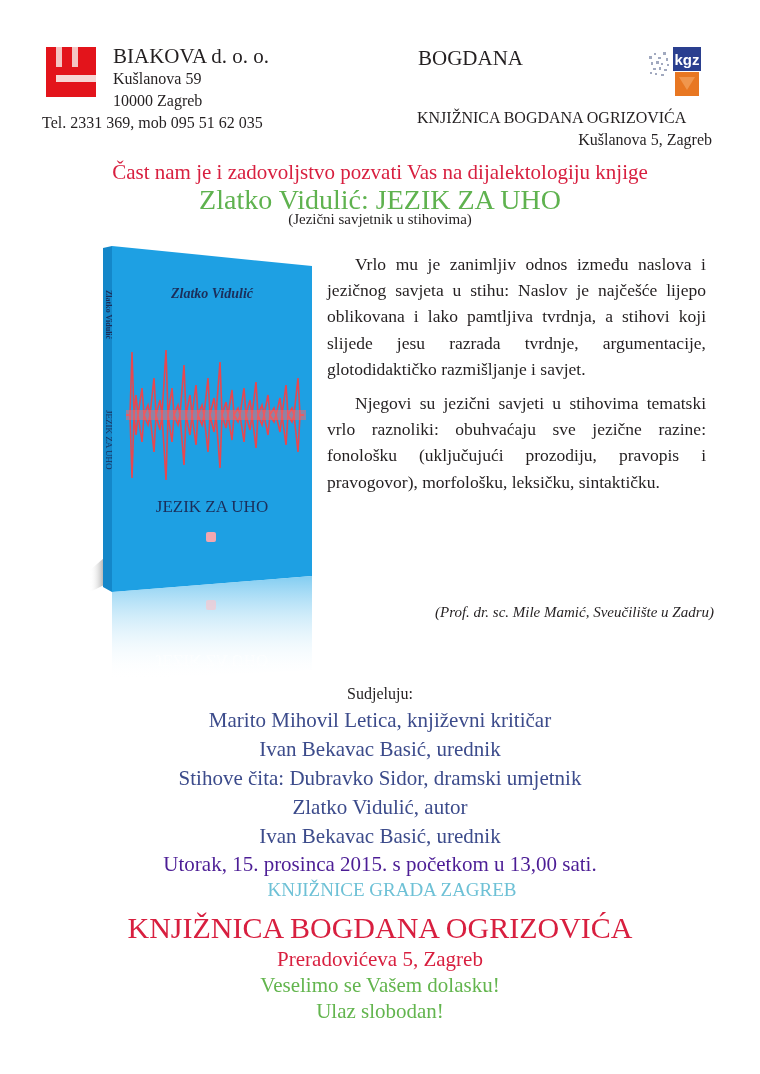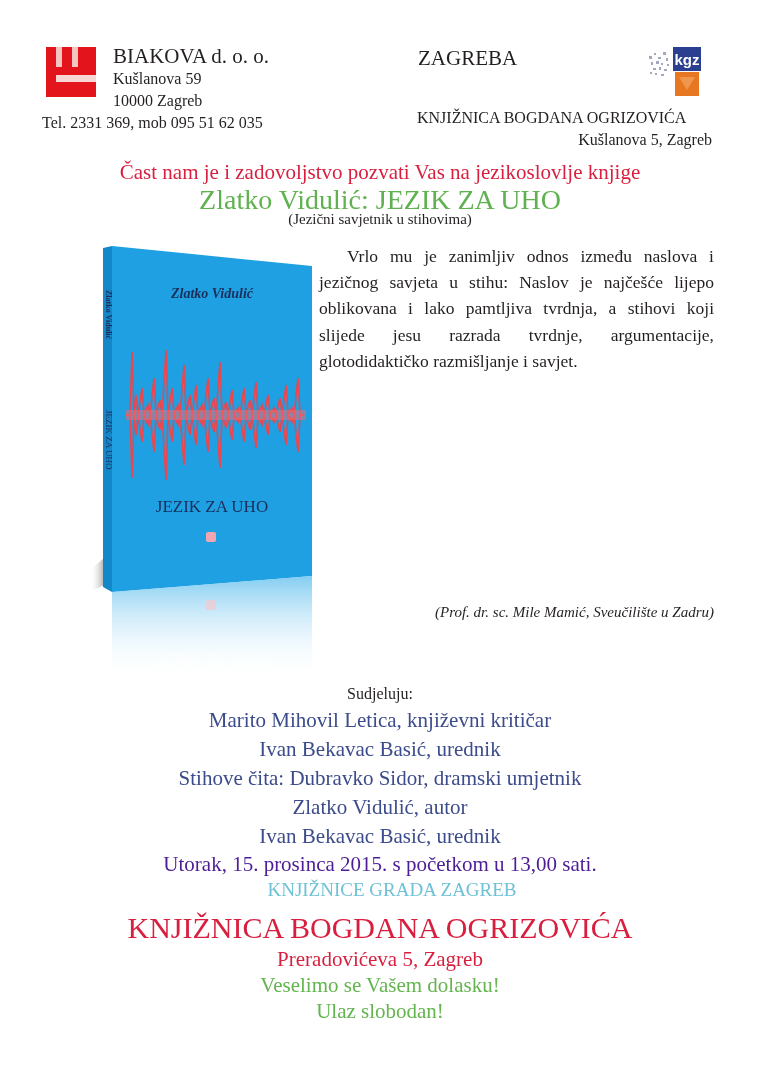--- a/index.html
+++ b/index.html
@@ -25,21 +25,21 @@
   .center { left:0; width:760px; text-align:center; }
   .invite { top:160px; font-size:21px; line-height:24px; color:#d81f3f; }
   .book-title { top:183px; font-size:28px; line-height:34px; color:#5fb24f; }
   .subtitle { top:210px; font-size:15px; line-height:18px; }
 
   
   .book { left:90px; top:240px; width:240px; height:440px; }
 
   
   .quote { left:319px; top:243px; width:395px; font-size:17.5px; line-height:26.2px; text-align:justify; }
-  .quote p { margin:0; text-indent:28px; }
+  .quote p { margin:8px; text-indent:28px; }
   .quote-attr { right:46px; top:602px; font-size:15px; font-style:italic; line-height:20px; }
 
   
   .participants-label { top:684px; font-size:16px; line-height:20px; }
   .participant { font-size:21px; line-height:27px; color:#3c4b8b; }
   .date-line { top:851px; font-size:21px; line-height:26px; color:#4c1d95; }
   .org { top:878px; font-size:19px; line-height:24px; color:#6ec1d6;margin-left:12px; }
   .branch { top:910px; font-size:30px; line-height:36px; color:#d81f3f; }
   .address { top:946px; font-size:21px; line-height:26px; color:#d81f3f; }
   .welcome { top:972px; font-size:21px; line-height:26px; color:#63b54e; }
@@ -52,21 +52,21 @@
   <div class="notch1"></div>
     <div class="notch2"></div>
     <div class="bar"></div>
 </div>
 <div class="abs pub-name">BIAKOVA d. o. o.</div>
 <div class="abs pub-line" style="top:69px">Kušlanova 59</div>
 <div class="abs pub-line" style="top:91px">10000 Zagreb</div>
 <div class="abs pub-phone">Tel. 2331 369, mob 095 51 62 035</div>
 
 <div class="abs lib-title">
-  <div>ZAGREBA</div>
+  <div>BOGDANA</div>
 </div>
 <div class="abs kgz-logo">
   <svg width="58" height="56" viewBox="0 0 58 56">
     <g fill="#8a94b0" opacity="0.8">
       <rect x="2" y="12" width="3" height="3"></rect>
         <rect x="7" y="9" width="2" height="2"></rect>
         <rect x="11" y="13" width="3" height="2"></rect>
       <rect x="4" y="18" width="2" height="3"></rect>
         <rect x="9" y="17" width="3" height="3"></rect>
         <rect x="14" y="19" width="2" height="2"></rect>
@@ -82,21 +82,21 @@
     </g>
     <rect x="26" y="3" width="28" height="24" fill="#2a3f8f"></rect>
     <text x="40" y="21" font-size="15" fill="#ffffff" text-anchor="middle" font-family="Liberation Sans, sans-serif" font-weight="bold">kgz</text>
     <rect x="28" y="28" width="24" height="24" fill="#e87722"></rect>
     <path d="M32 33 L48 33 L40 46 Z" fill="#f4a460" opacity="0.7"></path>
   </svg>
 </div>
 <div class="abs lib-branch">KNJIŽNICA BOGDANA OGRIZOVIĆA</div>
 <div class="abs lib-addr">Kušlanova 5, Zagreb</div>
 
-<div class="abs center invite">Čast nam je i zadovoljstvo pozvati Vas na jezikoslovlje knjige</div>
+<div class="abs center invite">Čast nam je i zadovoljstvo pozvati Vas na dijalektologiju knjige</div>
 <div class="abs center book-title">Zlatko Vidulić: JEZIK ZA UHO</div>
 <div class="abs center subtitle">(Jezični savjetnik u stihovima)</div>
 
 <div class="abs book">
   <svg width="240" height="440" viewBox="0 0 240 440">
     <defs>
       <linearGradient id="refl" x1="0" y1="0" x2="0" y2="1">
         <stop offset="0" stop-color="#6cc4ef" stop-opacity="0.85"></stop>
         <stop offset="1" stop-color="#ffffff" stop-opacity="0"></stop>
       </linearGradient>
@@ -128,20 +128,21 @@
     <rect x="116" y="292" width="10" height="10" rx="2" fill="#f2a7b0"></rect>
 
     <polygon points="22,352 222,336 222,430 22,440" fill="url(#refl)"></polygon>
     <rect x="116" y="360" width="10" height="10" rx="2" fill="#f7c8ce" opacity="0.7"></rect>
     <text x="0" y="0" transform="translate(122,415) scale(1,-1)" font-size="17" fill="#ffffff" opacity="0.55" text-anchor="middle" font-family="Liberation Serif, serif">JEZIK ZA UHO</text>
   </svg>
 </div>
 
 <div class="abs quote">
   <p>Vrlo mu je zanimljiv odnos između naslova i jezičnog savjeta u stihu: Naslov je najčešće lijepo oblikovana i lako pamtljiva tvrdnja, a stihovi koji slijede jesu razrada tvrdnje, argumentacije, glotodidaktičko razmišljanje i savjet.</p>
+  <p>Njegovi su jezični savjeti u stihovima tematski vrlo raznoliki: obuhvaćaju sve jezične razine: fonološku (uključujući prozodiju, pravopis i pravogovor), morfološku, leksičku, sintaktičku.</p>
 </div>
 <div class="abs quote-attr">(Prof. dr. sc. Mile Mamić, Sveučilište u Zadru)</div>
 
 <div class="abs center participants-label">Sudjeluju:</div>
 <div class="abs center participant" style="top:707px">Marito Mihovil Letica, književni kritičar</div>
 <div class="abs center participant" style="top:736px">Ivan Bekavac Basić, urednik</div>
 <div class="abs center participant" style="top:765px">Stihove čita: Dubravko Sidor, dramski umjetnik</div>
 <div class="abs center participant" style="top:794px">Zlatko Vidulić, autor</div>
 <div class="abs center participant" style="top:823px">Ivan Bekavac Basić, urednik</div>
 <div class="abs center date-line">Utorak, 15. prosinca 2015. s početkom u 13,00 sati.</div>

